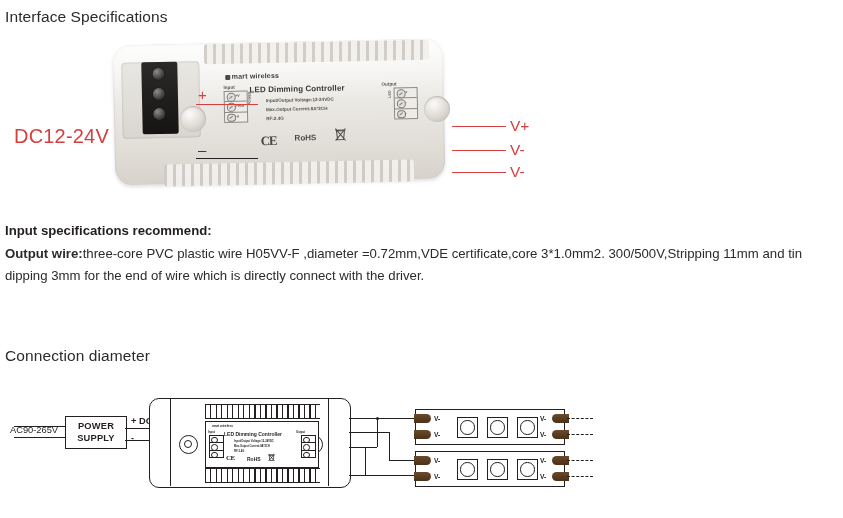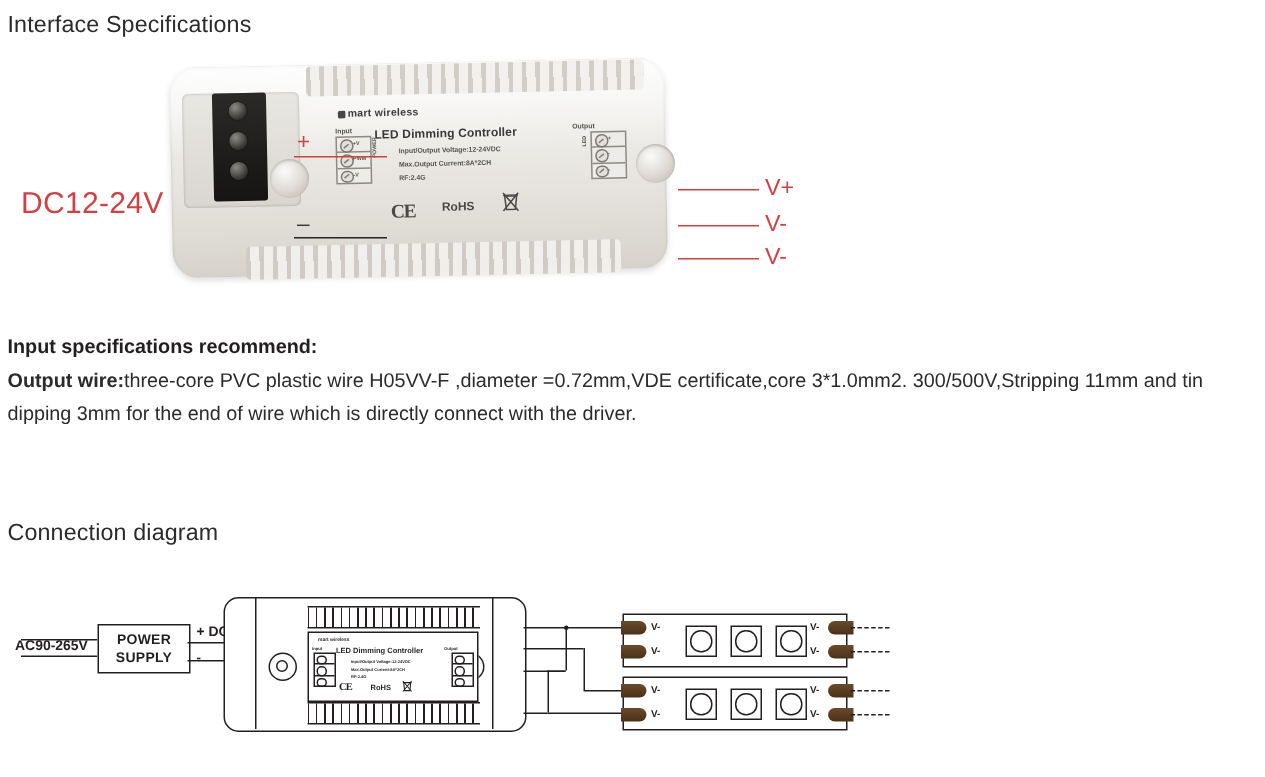--- a/index.html
+++ b/index.html
@@ -137,21 +137,21 @@
   #cdiag{position:absolute;left:0px;top:385px;width:843px;height:133px;}
 
   
   #psbox{
     position:absolute;left:65px;top:31px;width:60px;height:31px;
     border:1.1px solid #231f20;background:#fff;
     font-size:9.3px;font-weight:700;color:#231f20;
     display:flex;flex-direction:column;align-items:center;justify-content:center;
     line-height:11.5px;letter-spacing:.2px;
   }
-  #ac-label{position:absolute;left:10px;top:40px;font-size:9.3px;font-weight:700;color:#231f20;white-space:nowrap;}
+  #ac-label{position:absolute;left:10px;top:40px;font-size:9.3px;font-weight:400;color:#231f20;white-space:nowrap;}
   #dc-label{position:absolute;left:131px;top:31px;font-size:9.3px;font-weight:700;color:#231f20;white-space:nowrap;}
   #dc-minus{position:absolute;left:131px;top:48px;font-size:9px;font-weight:700;color:#231f20;}
 
   
   #ctrl{
     position:absolute;left:149px;top:13px;width:200px;height:88px;
     border:1.2px solid #231f20;border-radius:10px;background:#fff;
   }
   #ctrl-inner{
     position:absolute;left:20px;top:-1px;width:157px;height:88px;
@@ -308,21 +308,21 @@
   <div class="vcall" style="left:510px;top:142px;">V-</div>
 
   <div class="vlead" style="left:452px;top:172px;width:54px;"></div>
   <div class="vcall" style="left:510px;top:164px;">V-</div>
 
   <div class="specblock">
     <div class="sp-title">Input specifications recommend:</div>
     <div class="specline"><b>Output wire:</b><span>three-core PVC plastic wire H05VV-F ,diameter =0.72mm,VDE certificate,core 3*1.0mm2. 300/500V,Stripping 11mm and tin dipping 3mm for the end of wire which is directly connect with the driver.</span></div>
   </div>
 
-  <div class="heading" id="h-connection">Connection diagram</div>
+  <div class="heading" id="h-connection">Connection diameter</div>
 
   <div id="cdiag">
 
     <div class="wire h" style="left:14px;top:41px;width:51px;"></div>
     <div class="wire h" style="left:14px;top:52px;width:51px;"></div>
     <div id="ac-label">AC90-265V</div>
 
     <div id="psbox">
       <span>POWER</span>
       <span>SUPPLY</span>

